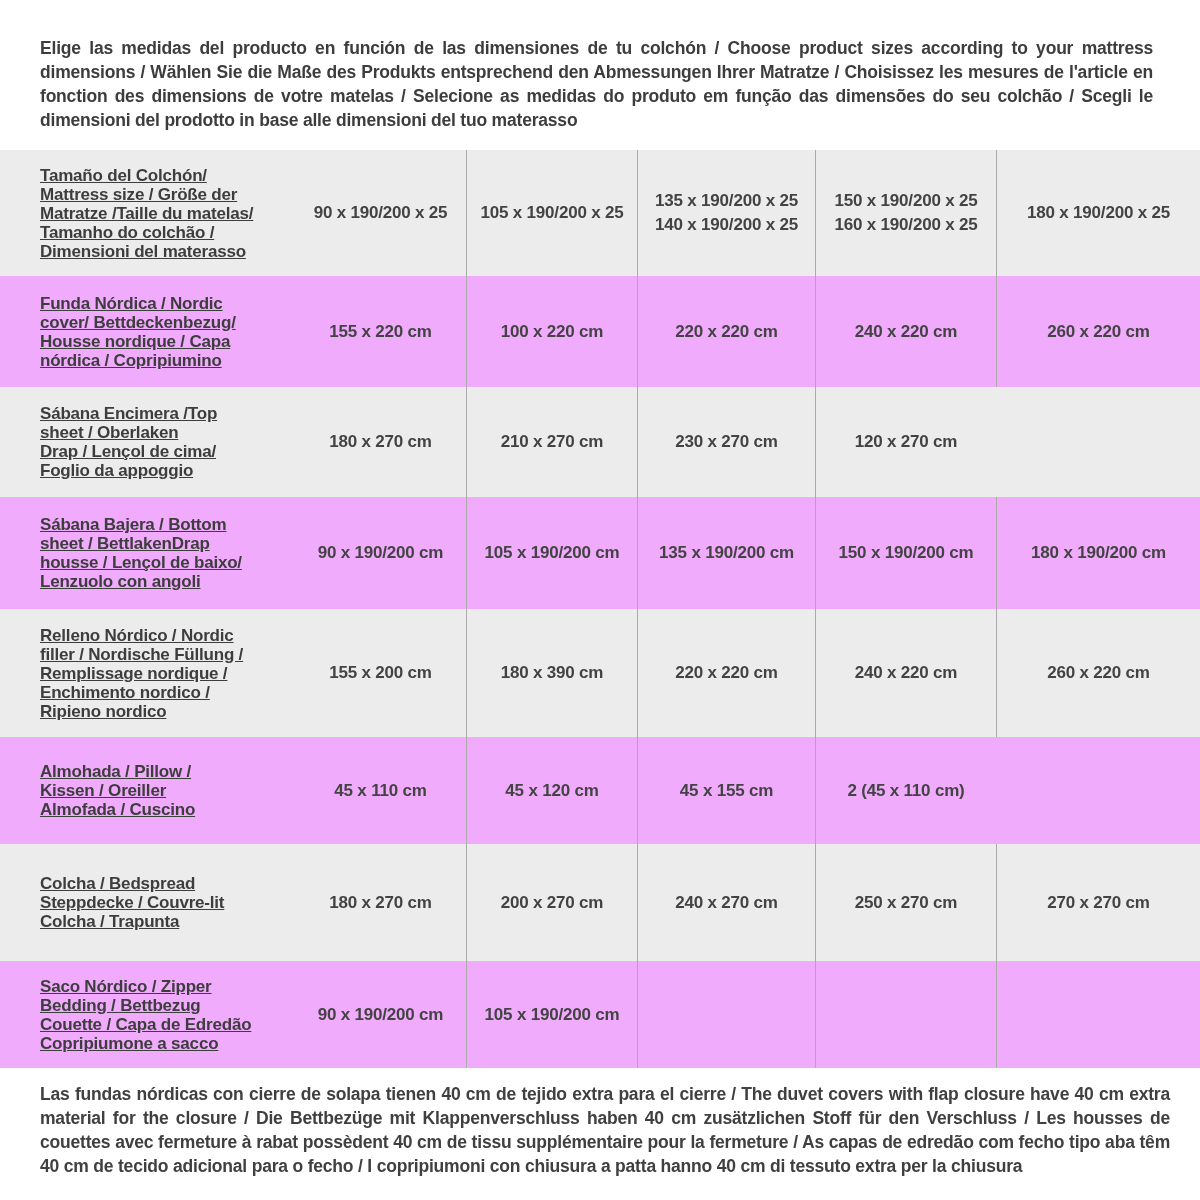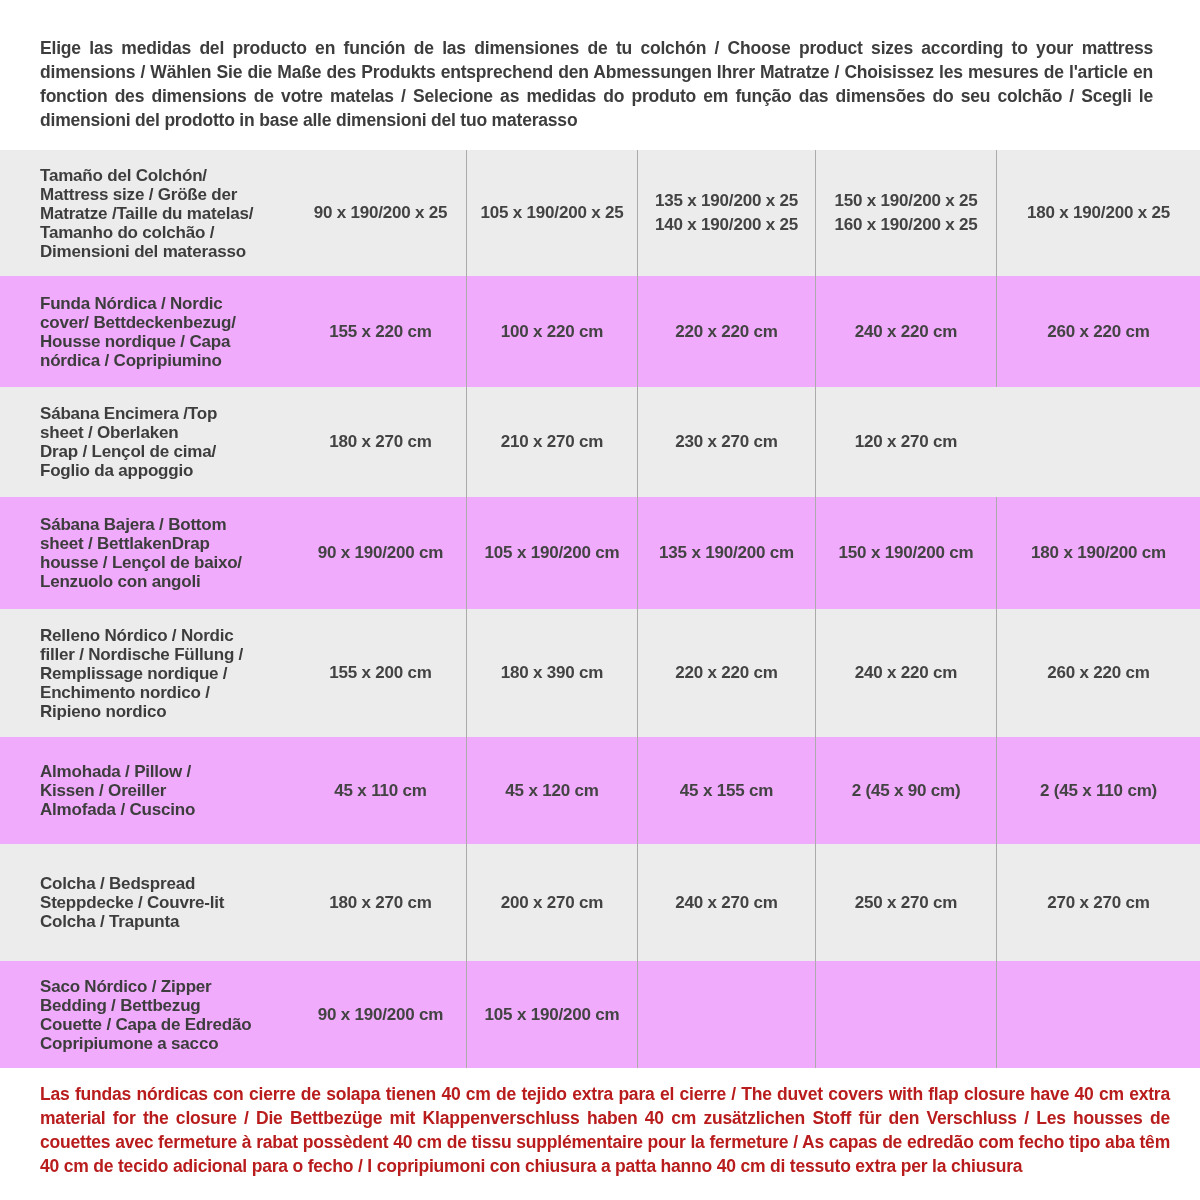--- a/index.html
+++ b/index.html
@@ -55,29 +55,30 @@
   .cell:nth-child(5),
   .cell:nth-child(6) {
     border-left: 1px solid #ababab;
   }
   .cell.label {
     justify-content: flex-start;
     text-align: left;
     padding: 12px 8px 12px 40px;
     line-height: 19px;
     color: #3d3d3d;
+    text-decoration: underline;
   }
   .footnote {
     margin: 14px 30px 0 40px;
     font-size: 17.5px;
     font-weight: bold;
     line-height: 24px;
     letter-spacing: -0.2px;
     text-align: justify;
-    color: #b91c1c;
+    color: #404040;
   }
 </style>
 </head>
 <body>
 
 <div class="intro">Elige las medidas del producto en función de las dimensiones de tu colchón / Choose product sizes according to your mattress dimensions / Wählen Sie die Maße des Produkts entsprechend den Abmessungen Ihrer Matratze / Choisissez les mesures de l'article en fonction des dimensions de votre matelas / Selecione as medidas do produto em função das dimensões do seu colchão / Scegli le dimensioni del prodotto in base alle dimensioni del tuo materasso</div>
 
 <div class="size-table">
 
   <div class="trow gray" style="min-height:126px">
@@ -143,21 +144,20 @@
     <div class="cell">260 x 220 cm</div>
   </div>
 
   <div class="trow white" style="min-height:107px">
     <div class="cell label">Almohada  / Pillow /
 Kissen / Oreiller
 Almofada / Cuscino</div>
     <div class="cell">45 x 110 cm</div>
     <div class="cell">45 x 120 cm</div>
     <div class="cell">45 x 155 cm</div>
-    <div class="cell">2 (45 x 90 cm)</div>
     <div class="cell">2 (45 x 110 cm)</div>
   </div>
 
   <div class="trow gray" style="min-height:117px">
     <div class="cell label">Colcha / Bedspread
 Steppdecke / Couvre-lit
 Colcha / Trapunta</div>
     <div class="cell">180 x 270 cm</div>
     <div class="cell">200 x 270 cm</div>
     <div class="cell">240 x 270 cm</div>

